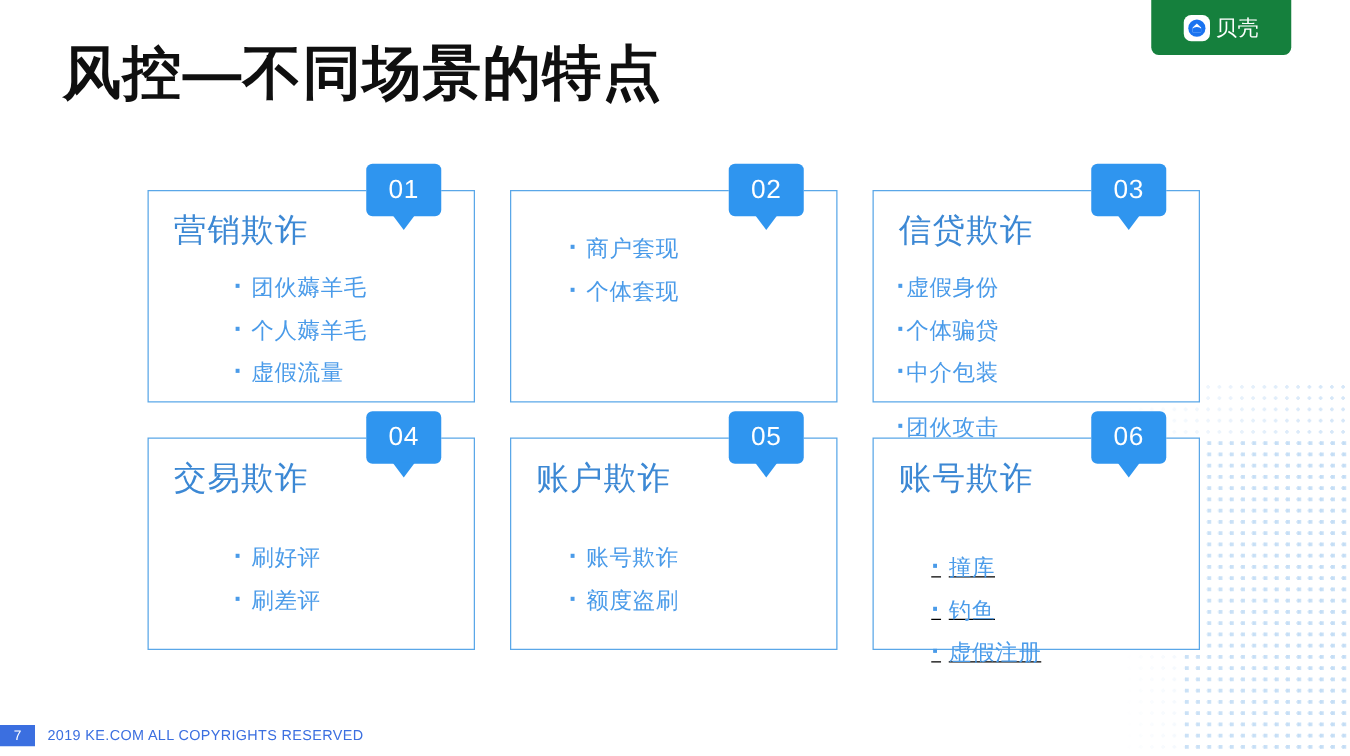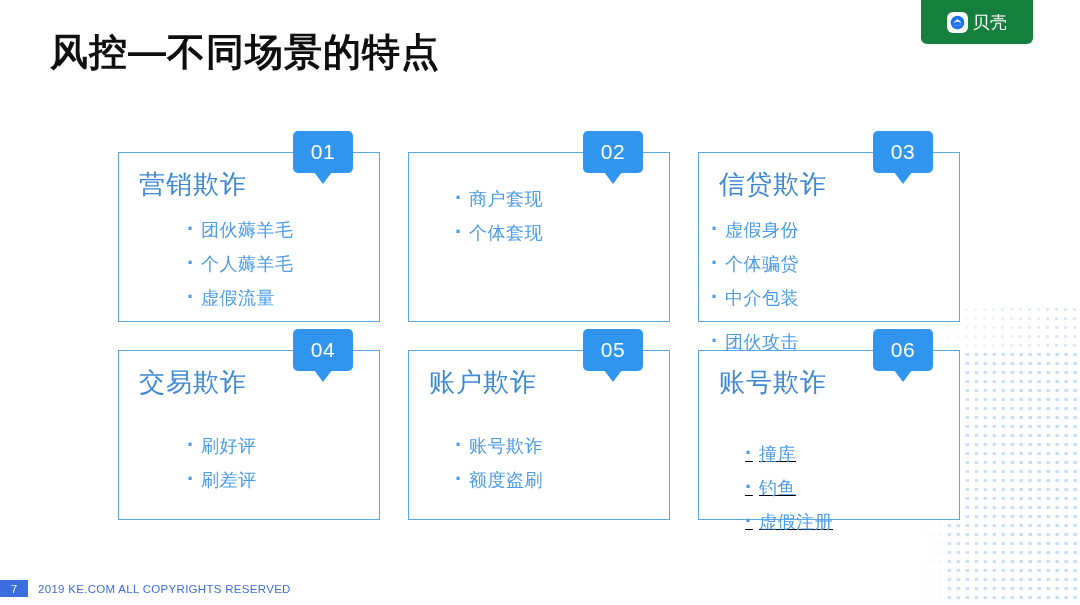--- a/index.html
+++ b/index.html
@@ -74,21 +74,21 @@
     letter-spacing: 0.5px;
     font-weight: 500;
     line-height: 1;
   }
 
   
   .slide-title {
     position: absolute;
     left: 50px;
     top: 30px;
-    font-size: 38px;
+    font-size: 47px;
     font-weight: bold;
     color: #0f0f0f;
     letter-spacing: 1px;
     line-height: 1.2;
     white-space: nowrap;
   }
 
   
   .grid {
     position: absolute;
@@ -161,20 +161,21 @@
 
   .card-body {
     margin-top: 12px;
     padding-left: 54px;
     display: flex;
     flex-direction: column;
   }
   .card-body.two-col {
     padding-left: 12px;
     gap: 10px;
+    text-align: right;
   }
   .card-body.indent-more { padding-left: 68px; }
   .card-body.indent-mid  { padding-left: 46px; }
   .card-body.pad-top     { margin-top: 30px; }
   .card-body.pad-top-sm  { margin-top: 38px; text-decoration: underline; }
 
   .col { display: flex; flex-direction: column; }
 
   .bullet {
     display: flex;

